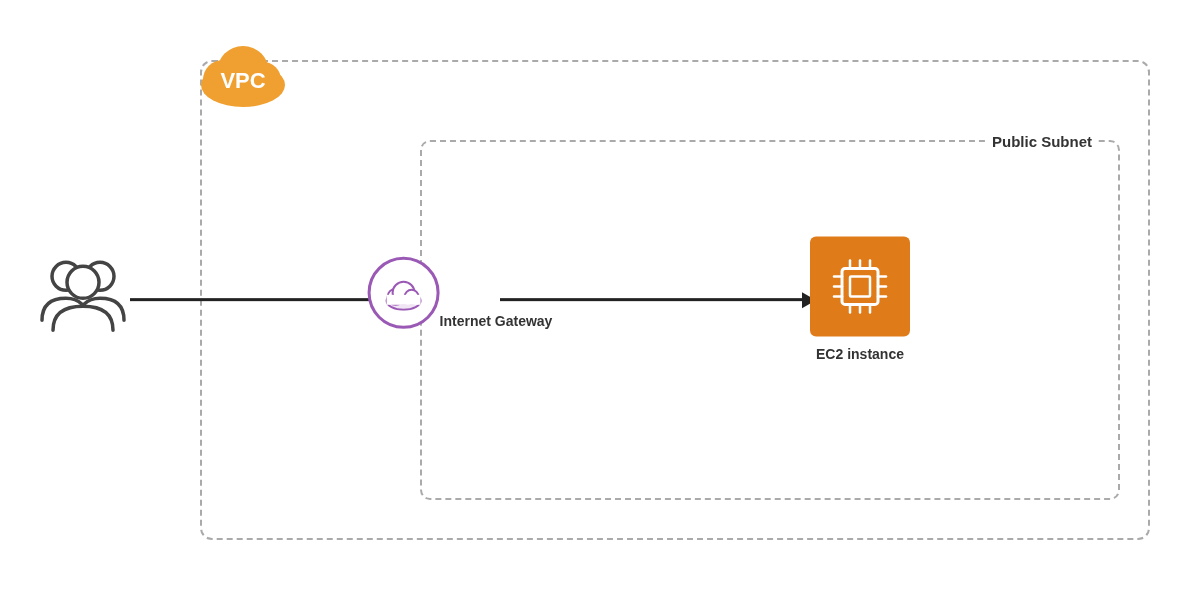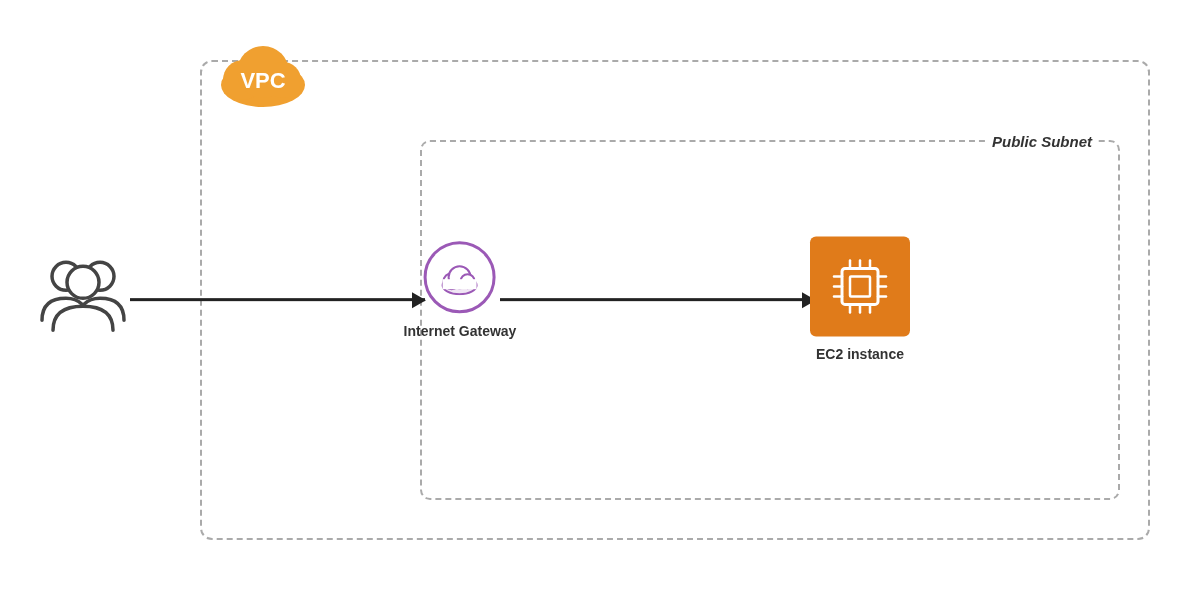--- a/index.html
+++ b/index.html
@@ -29,37 +29,36 @@
       top: 60px;
       width: 950px;
       height: 480px;
       border: 2.5px dashed #aaa;
       border-radius: 12px;
     }
 
     
     .vpc-label {
       position: absolute;
-      left: 208px;
+      left: 188px;
       top: 30px;
       display: flex;
       flex-direction: column;
       align-items: center;
     }
 
     
     .subnet-box {
       position: absolute;
       left: 420px;
       top: 140px;
       width: 700px;
       height: 360px;
       border: 2.5px dashed #aaa;
       border-radius: 10px;
-      font-style: italic;
     }
 
     .subnet-label {
       position: absolute;
       top: -1px;
       right: 20px;
       font-size: 15px;
       font-weight: 600;
       color: #333;
       background: #fff;
@@ -75,22 +74,22 @@
       transform: translateY(-55%);
     }
 
     
     .gateway-icon {
       position: absolute;
       left: 460px;
       top: 50%;
       transform: translate(-50%, -60%);
       display: flex;
-      flex-direction: column;
-      align-items: center;
+      flex-direction: row;
+      align-items: flex-end;
     }
 
     .gateway-circle {
       width: 72px;
       height: 72px;
       border-radius: 50%;
       border: 3px solid #9b59b6;
       display: flex;
       align-items: center;
       justify-content: center;

